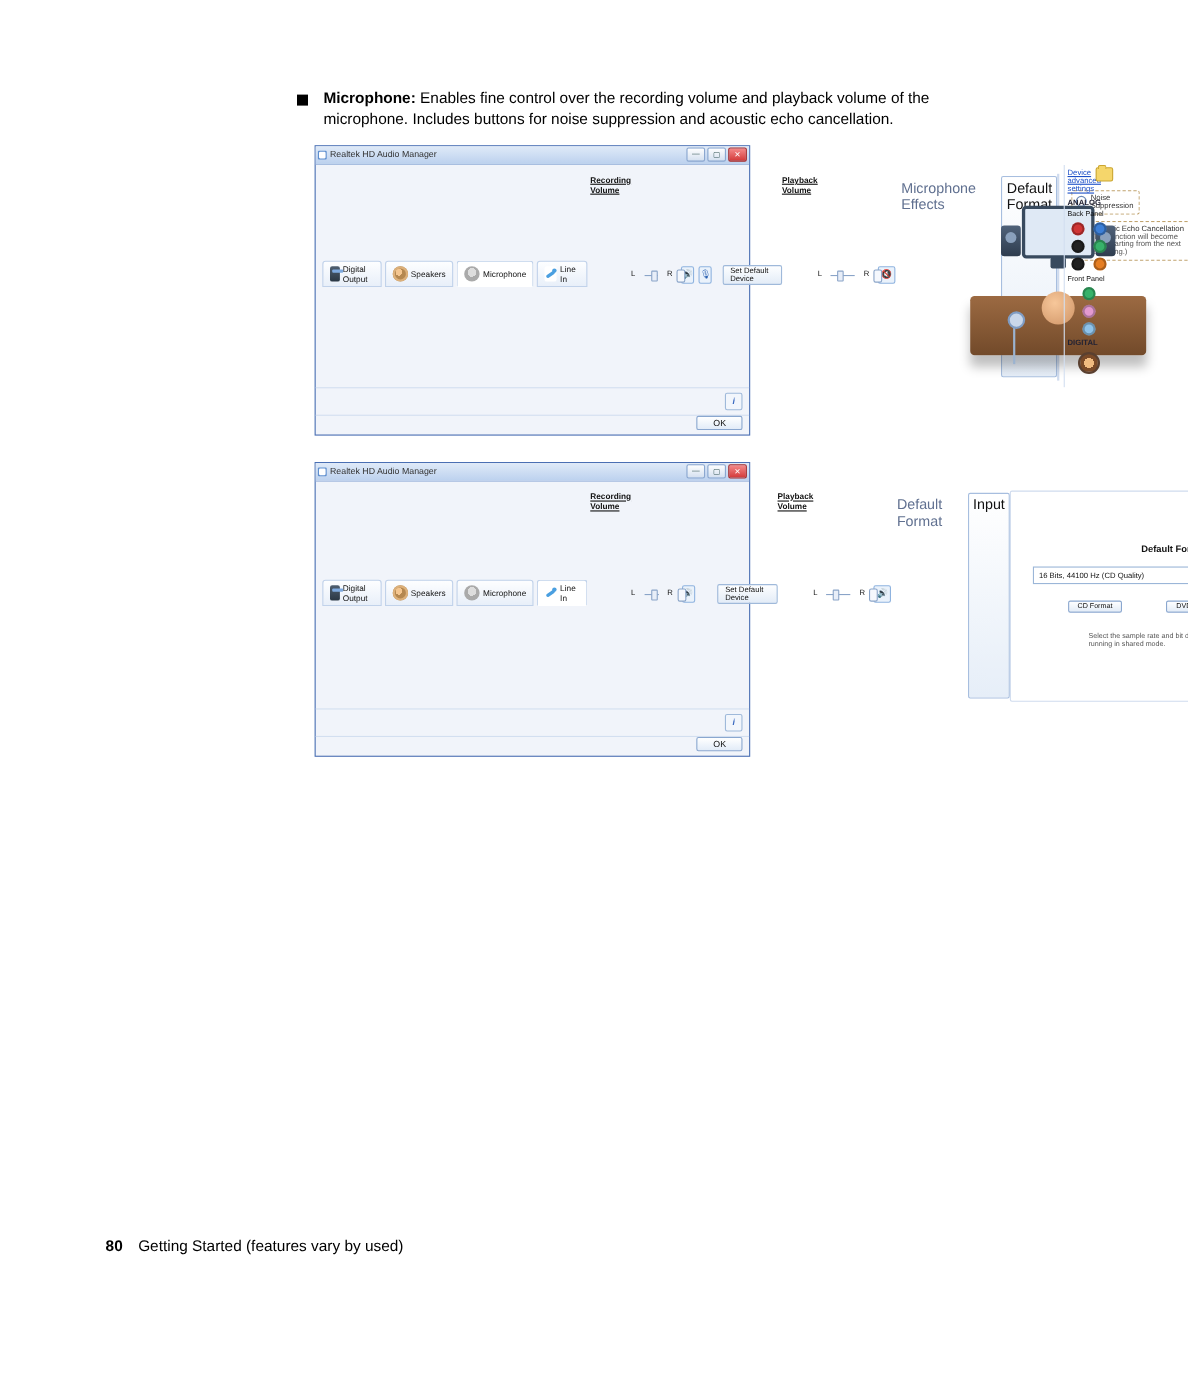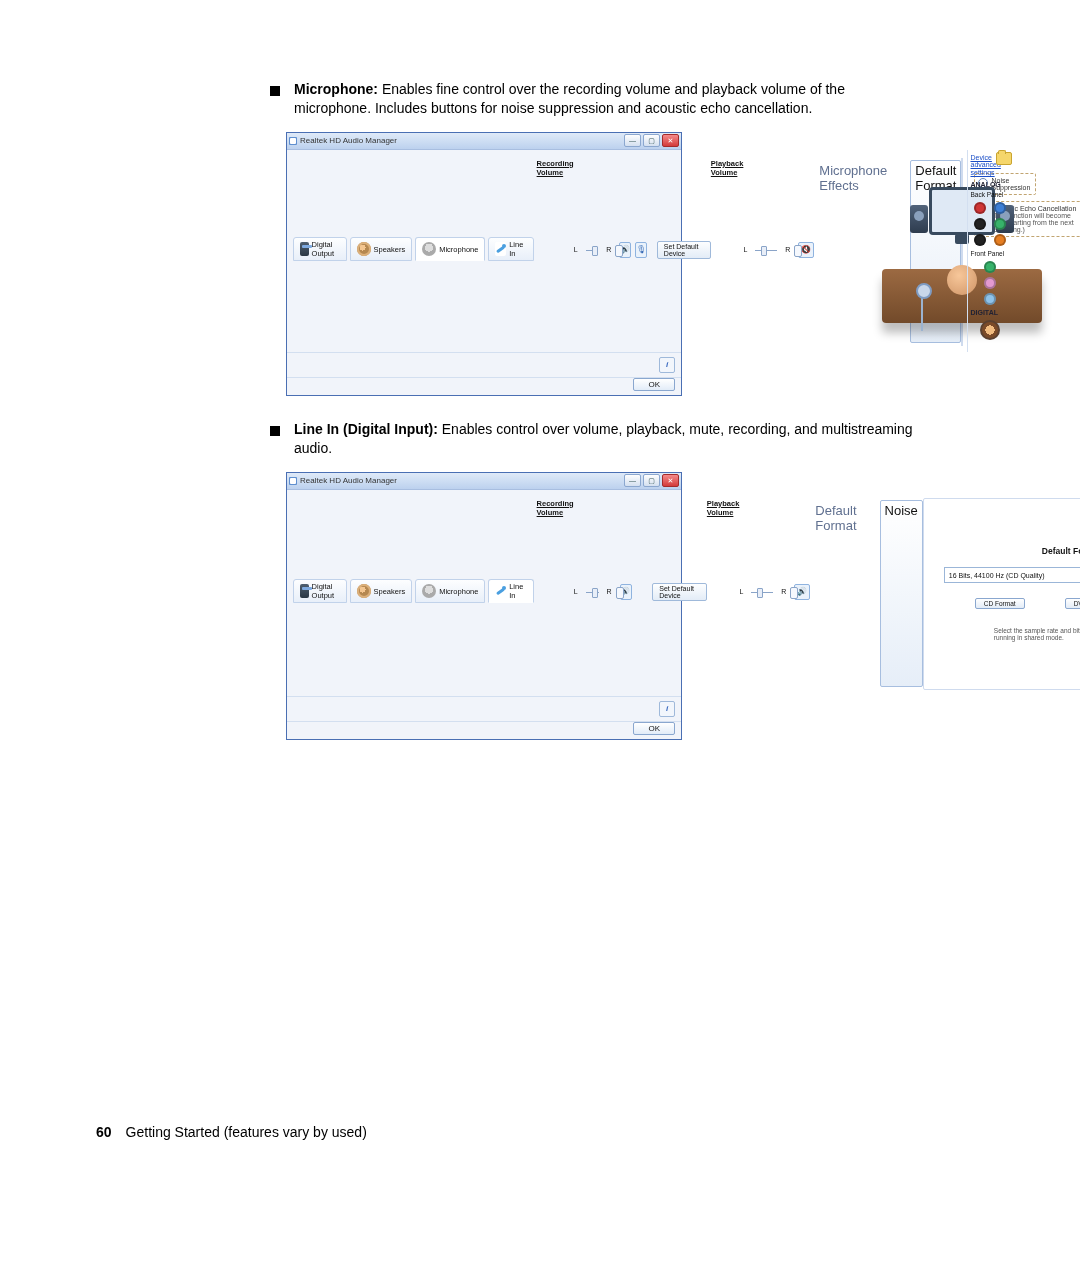--- a/index.html
+++ b/index.html
@@ -351,26 +351,20 @@
         </div>
         <div class="bottom-bar">
           <div class="info-btn">i</div>
         </div>
         <div class="bottom-bar" style="padding-top:0;">
           <div class="ok-btn">OK</div>
         </div>
       </div>
     </div>
 
-    <div class="bullet-item">
-      <div class="bullet-marker"></div>
-      <div class="bullet-text">
-        <span class="bold">Line In (Digital Input):</span><span> Enables control over volume, playback, mute, recording, and multistreaming audio.</span>
-      </div>
-    </div>
 
     <div class="shot-wrap">
       <div class="shot">
         <div class="titlebar">
           <div class="title-icon"></div>
           <div class="titlebar-title">Realtek HD Audio Manager</div>
           <div class="wbtn">—</div>
           <div class="wbtn">▢</div>
           <div class="wbtn close">✕</div>
         </div>
@@ -422,21 +416,21 @@
               <span>R</span>
               <div class="h-slider">
                   <div class="track"></div>
                   <div class="thumb" style="left:48%;"></div>
                 </div>
               <div class="icon-btn blue">🔊</div>
             </div>
 
             <div class="sub-tabs">
               <div class="sub-tab inactive">Default Format</div>
-              <div class="sub-tab active">Noise</div>
+              <div class="sub-tab active">Input</div>
             </div>
 
             <div class="format-pane">
               <div style="width:100%;">
                 <div class="heading">Default Format</div>
               </div>
               <div style="display:flex;gap:10px;align-items:center;margin-bottom:14px;">
                 <div class="dropdown">
                   <span>16 Bits, 44100 Hz (CD Quality)</span>
                   <span class="dd-arrow">▾</span>
@@ -487,15 +481,15 @@
         </div>
         <div class="bottom-bar" style="padding-top:0;">
           <div class="ok-btn">OK</div>
         </div>
       </div>
     </div>
 
   </div>
 
   <div class="footer">
-    <span class="num">60</span><span>Getting Started (features vary by used)</span>
+    <span class="num">80</span><span>Getting Started (features vary by used)</span>
   </div>
 </div>
 
 </body></html>

